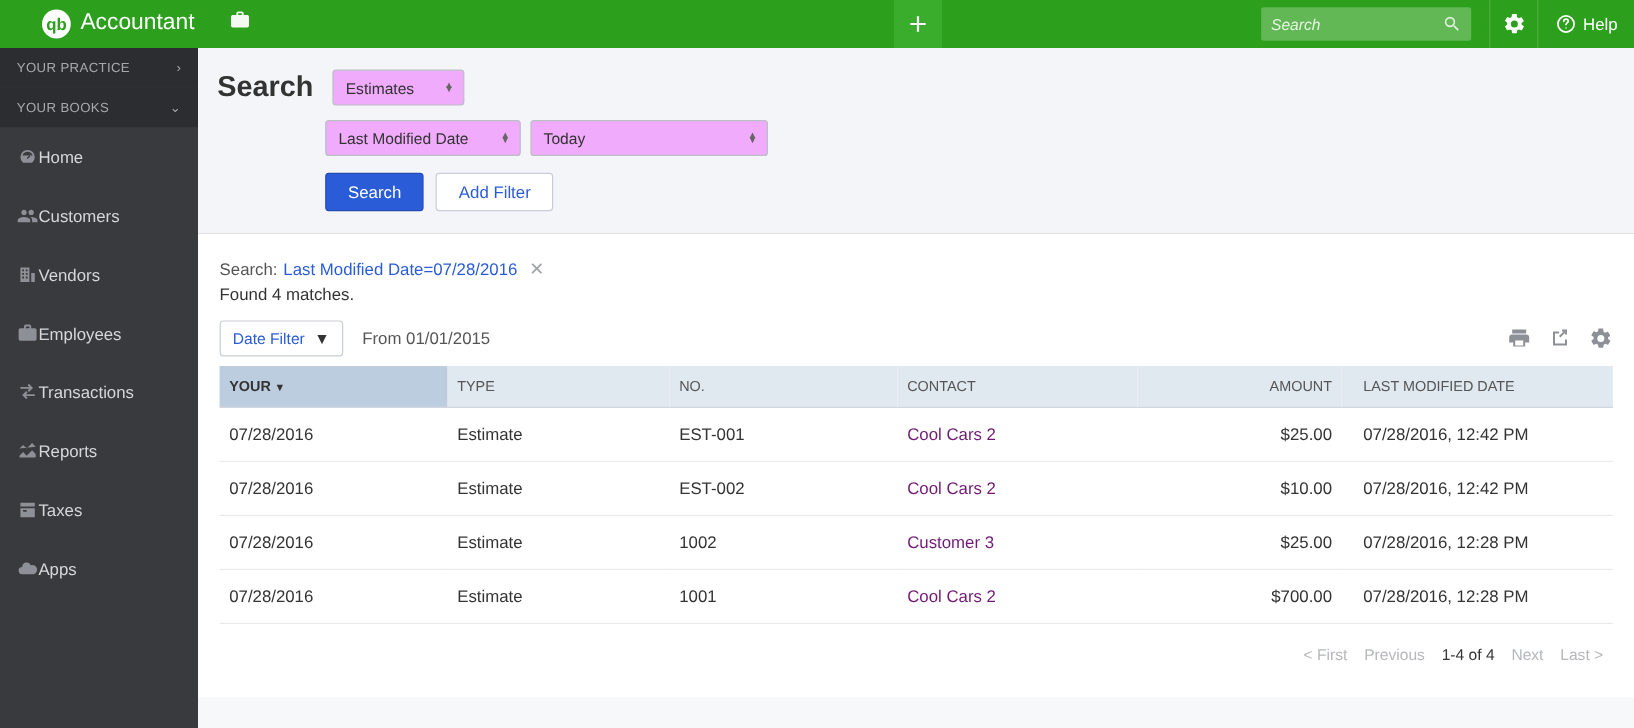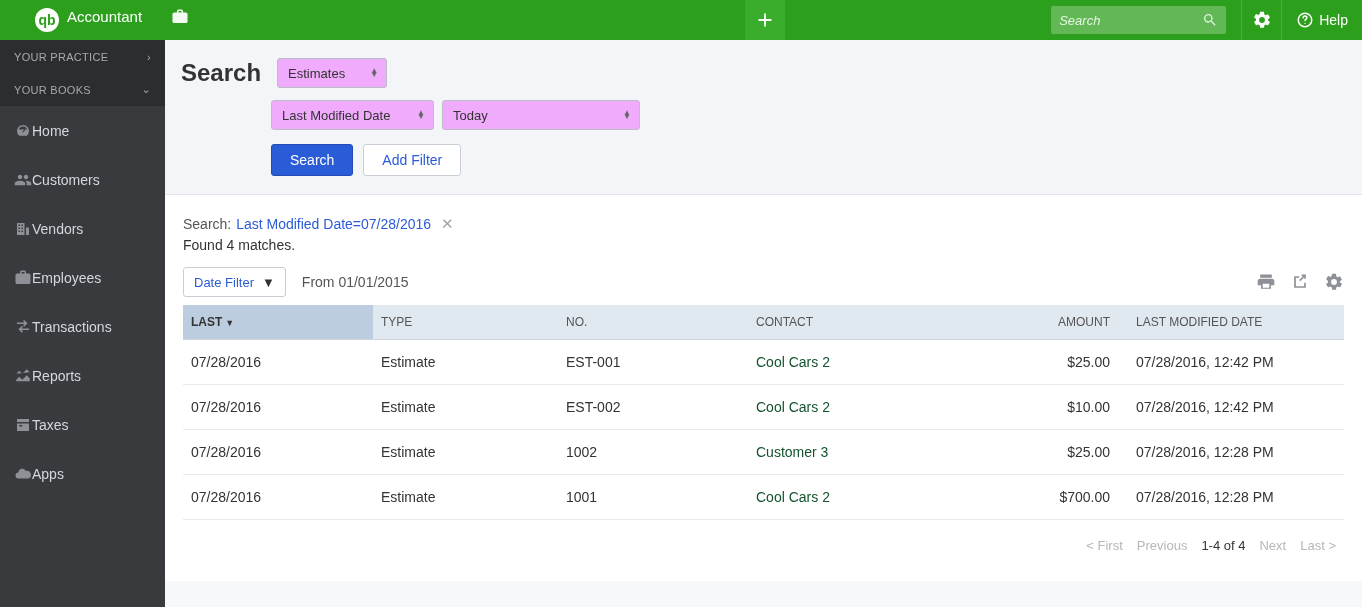--- a/index.html
+++ b/index.html
@@ -2,21 +2,21 @@
 <html><head>
 <meta charset="utf-8">
 <style>
 * { margin: 0; padding: 0; box-sizing: border-box; font-family: -apple-system, BlinkMacSystemFont, "Segoe UI", Helvetica, Arial, sans-serif; }
 body { width: 1362px; height: 607px; overflow: hidden; background: #fff; }
 
 
 .topbar { height: 40px; background: #2ca01c; display: flex; align-items: center; color: #fff; position: relative; }
 .logo-area { display: flex; align-items: flex-start; padding: 0 12px; gap: 8px; margin-left: 23px; }
 .qb-logo { width: 24px; height: 24px; background: #fff; border-radius: 50%; display: flex; align-items: center; justify-content: center; color: #2ca01c; font-weight: bold; font-size: 14px; }
-.logo-text { font-size: 15px; font-weight: 400; }
+.logo-text { font-size: 19px; font-weight: 400; }
 .briefcase { margin-left: 20px; color: #fff; opacity: 0.95; }
 .plus-btn { position: absolute; left: 745px; width: 40px; height: 40px; background: #3aad2c; display: flex; align-items: center; justify-content: center; cursor: pointer; }
 .plus-btn svg { fill: #fff; }
 .top-right { position: absolute; right: 0; display: flex; align-items: center; height: 40px; }
 .search-box { display: flex; align-items: center; background: rgba(255,255,255,0.25); border-radius: 2px; width: 175px; height: 28px; padding: 0 8px; margin-right: 15px; }
 .search-box input { background: transparent; border: none; outline: none; color: #fff; font-size: 13px; width: 100%; font-style: italic; }
 .search-box input::placeholder { color: rgba(255,255,255,0.85); font-style: italic; }
 .search-box svg { fill: rgba(255,255,255,0.8); flex-shrink: 0; }
 .top-icon { width: 40px; height: 40px; display: flex; align-items: center; justify-content: center; cursor: pointer; border-left: 1px solid rgba(255,255,255,0.15); }
 .help-item { display: flex; align-items: center; gap: 5px; padding: 0 14px; border-left: 1px solid rgba(255,255,255,0.15); height: 40px; cursor: pointer; font-size: 14px; }
@@ -53,21 +53,21 @@
 .toolbar-right { display: flex; gap: 14px; }
 .toolbar-right svg { fill: #8d9096; cursor: pointer; }
 
 
 .tbl { width: 100%; border-collapse: collapse; }
 .tbl thead th { background: #e0e8f0; text-align: left; font-size: 12px; color: #555; font-weight: 500; padding: 10px 8px; border-bottom: 1px solid #d0d6de; }
 .tbl thead th.sorted { background: #bdcde0; color: #333; font-weight: 600; }
 .tbl thead th.num { text-align: right; }
 .tbl tbody td { padding: 14px 8px; font-size: 14px; color: #333; border-bottom: 1px solid #e8eaed; }
 .tbl tbody td.num { text-align: right; }
-.tbl tbody td a { color: #14532d; text-decoration: none; }
+.tbl tbody td a { color: #701a75; text-decoration: none; }
 .sort-caret { font-size: 9px; margin-left: 3px; }
 
 .pager { display: flex; justify-content: flex-end; gap: 14px; padding: 18px 8px; font-size: 13px; color: #b5b7ba; }
 .pager .current { color: #333; }
 .pager span { cursor: pointer; }
 </style>
 </head>
 <body>
 
 <div class="topbar">
@@ -219,21 +219,21 @@
           </svg>
         <svg width="20" height="20" viewBox="0 0 24 24">
             <path d="M19.14 12.94a7.14 7.14 0 0 0 .05-.94 7.14 7.14 0 0 0-.05-.94l2.03-1.58a.5.5 0 0 0 .12-.64l-1.92-3.32a.5.5 0 0 0-.61-.22l-2.39.96a7.03 7.03 0 0 0-1.62-.94l-.36-2.54A.5.5 0 0 0 13.9 2h-3.84a.5.5 0 0 0-.49.42l-.36 2.54c-.58.24-1.12.56-1.62.94l-2.39-.96a.5.5 0 0 0-.61.22L2.67 8.48a.5.5 0 0 0 .12.64l2.03 1.58c-.03.31-.05.63-.05.94s.02.63.05.94L2.79 14.16a.5.5 0 0 0-.12.64l1.92 3.32c.14.24.43.34.68.22l2.39-.96c.5.38 1.04.7 1.62.94l.36 2.54a.5.5 0 0 0 .49.42h3.84a.5.5 0 0 0 .49-.42l.36-2.54c.58-.24 1.12-.56 1.62-.94l2.39.96c.25.12.54.02.68-.22l1.92-3.32a.5.5 0 0 0-.12-.64l-2.03-1.58zM12 15.5A3.5 3.5 0 1 1 12 8.5a3.5 3.5 0 0 1 0 7z"></path>
           </svg>
       </div>
     </div>
 
     <table class="tbl">
       <thead>
         <tr>
-          <th class="sorted" style="width:190px"><span>LAST</span><span class="sort-caret">▼</span></th>
+          <th class="sorted" style="width:190px"><span>YOUR</span><span class="sort-caret">▼</span></th>
           <th style="width:185px">TYPE</th>
           <th style="width:190px">NO.</th>
           <th style="width:200px">CONTACT</th>
           <th class="num" style="width:170px">AMOUNT</th>
           <th style="padding-left:18px">LAST MODIFIED DATE</th>
         </tr>
       </thead>
       <tbody id="tbody">
           <tr>
             <td>07/28/2016</td>

